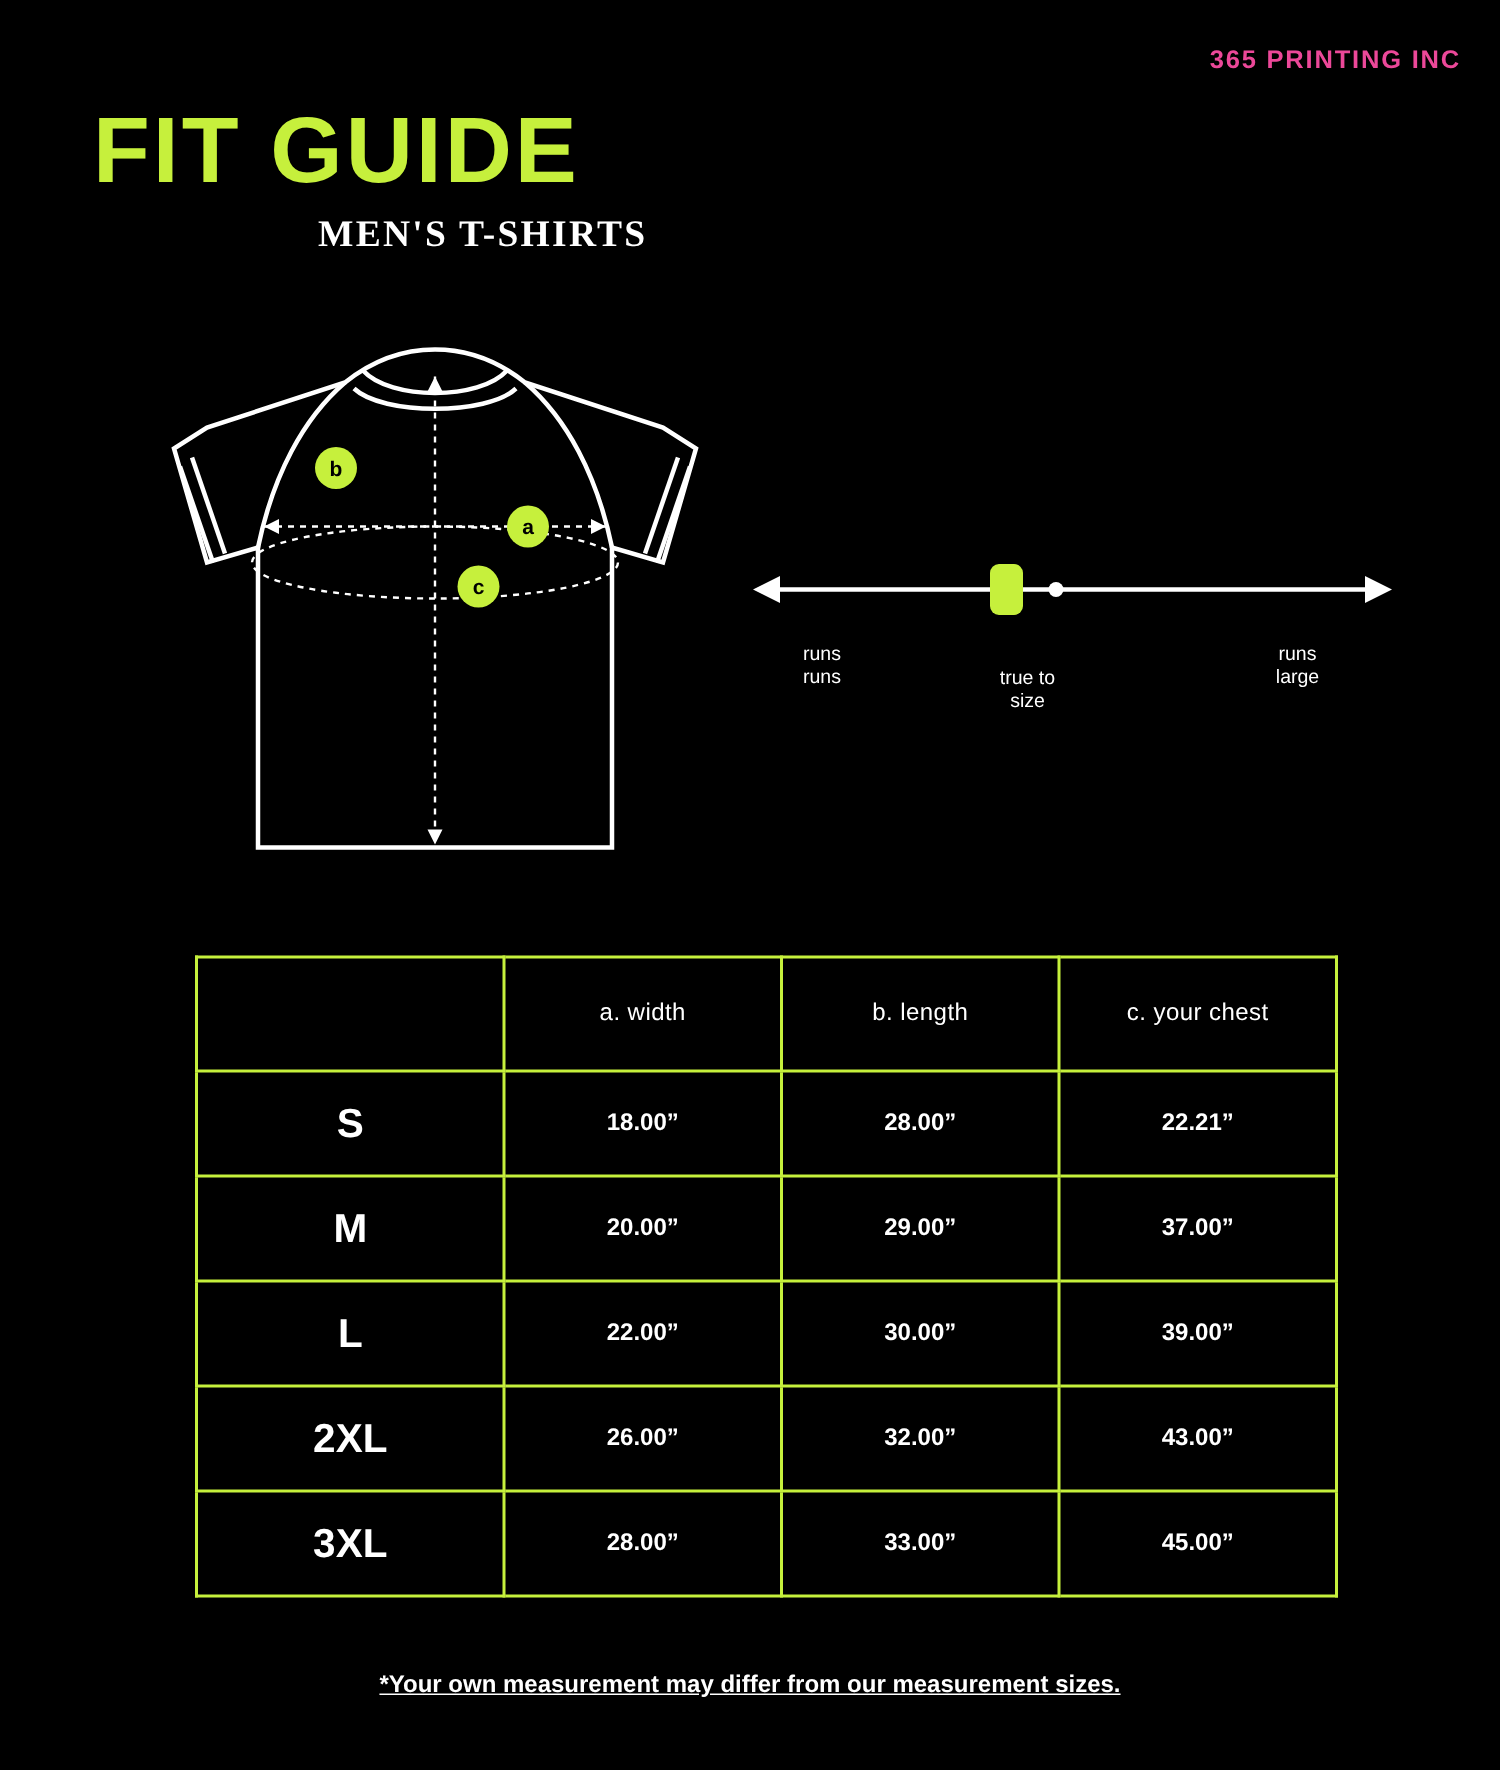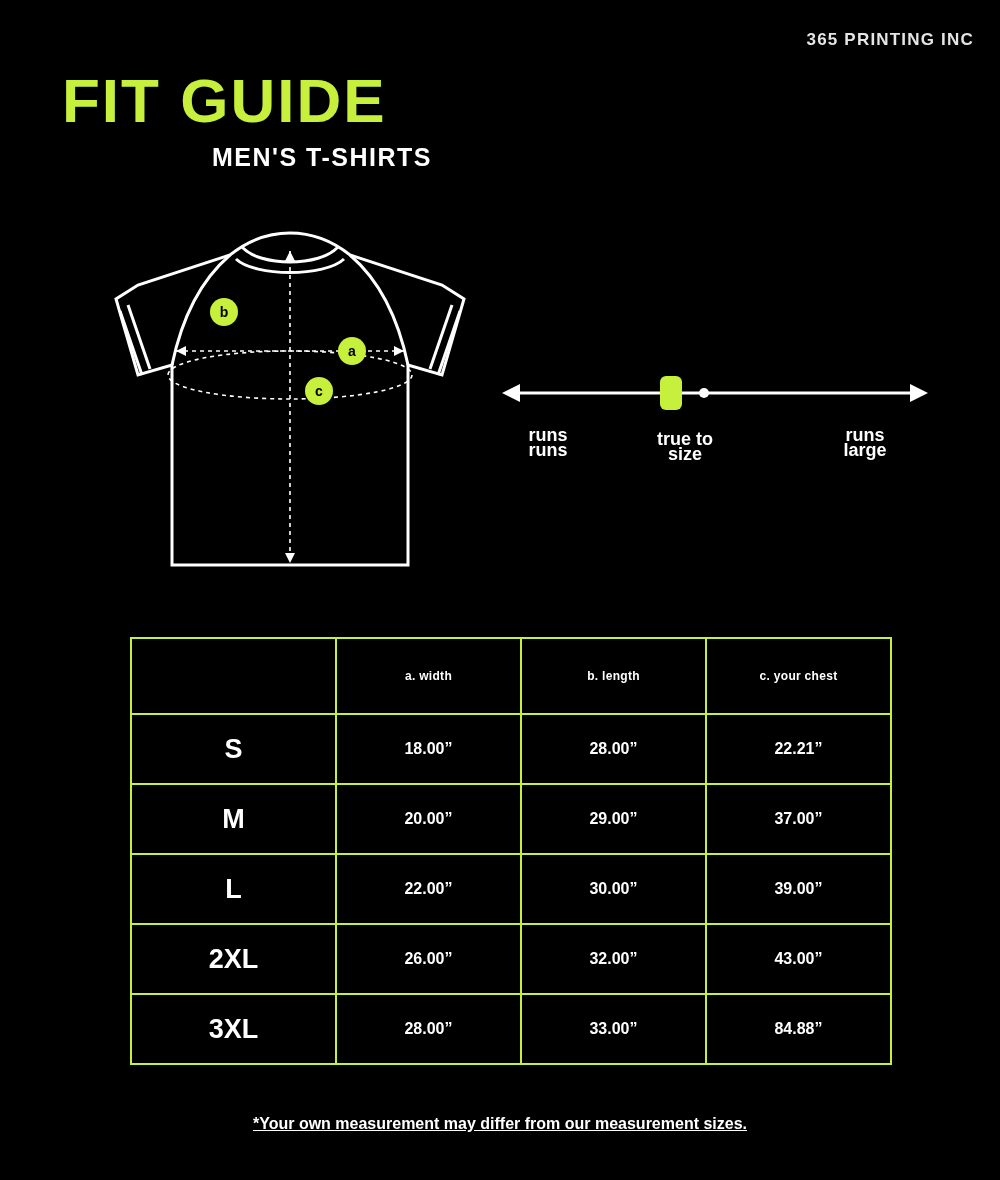--- a/index.html
+++ b/index.html
@@ -15,40 +15,41 @@
     color: #ffffff;
     overflow: hidden;
   }
   .brand {
     position: absolute;
     top: 30px;
     right: 26px;
     font-size: 17px;
     font-weight: bold;
     letter-spacing: 1.2px;
-    color: #e5e5e5;
+    color: #ec4899;
   }
   .title {
     position: absolute;
     left: 62px;
     top: 70px;
     font-size: 62px;
     font-weight: bold;
     letter-spacing: 2px;
     color: #c6f03c;
     line-height: 1;
   }
   .subtitle {
     position: absolute;
     left: 212px;
     top: 143px;
     font-size: 25px;
     font-weight: bold;
     letter-spacing: 1.5px;
     color: #ffffff;
+    font-family: Liberation Serif, serif;
   }
 
   
   .shirt-wrap {
     position: absolute;
     left: 90px;
     top: 225px;
     width: 400px;
     height: 365px;
   }
@@ -73,28 +74,28 @@
   
   .scale-wrap {
     position: absolute;
     left: 500px;
     top: 360px;
     width: 430px;
     height: 120px;
   }
   .scale-label {
     position: absolute;
-    font-size: 18px;
-    font-weight: bold;
+    font-size: 13px;
+    font-weight: normal;
     line-height: 15px;
     text-align: center;
     color: #ffffff;
   }
   .lbl-small { left: 8px; top: 68px; width: 80px; }
-  .lbl-true  { left: 140px; top: 72px; width: 90px; }
+  .lbl-true  { left: 140px; top: 84px; width: 90px; }
   .lbl-large { left: 325px; top: 68px; width: 80px; }
 
   
   .table-wrap {
     position: absolute;
     left: 130px;
     top: 637px;
     width: 760px;
   }
   table.size-table {
@@ -102,22 +103,22 @@
     width: 760px;
     table-layout: fixed;
   }
   table.size-table td, table.size-table th {
     border: 2px solid #c6f03c;
     text-align: center;
     color: #ffffff;
   }
   table.size-table thead th {
     height: 72px;
-    font-size: 12px;
-    font-weight: bold;
+    font-size: 16px;
+    font-weight: normal;
     letter-spacing: .3px;
   }
   table.size-table tbody td {
     height: 66px;
     font-size: 16px;
     font-weight: bold;
   }
   table.size-table tbody td.size-cell {
     font-size: 27px;
     font-weight: bold;
@@ -238,19 +239,19 @@
       <tr>
         <td class="size-cell">2XL</td>
         <td>26.00”</td>
         <td>32.00”</td>
         <td>43.00”</td>
       </tr>
       <tr>
         <td class="size-cell">3XL</td>
         <td>28.00”</td>
         <td>33.00”</td>
-        <td>84.88”</td>
+        <td>45.00”</td>
       </tr>
     </tbody>
   </table>
 </div>
 
 <div class="footnote">*Your own measurement may differ from our measurement sizes.</div>
 
 </body></html>

